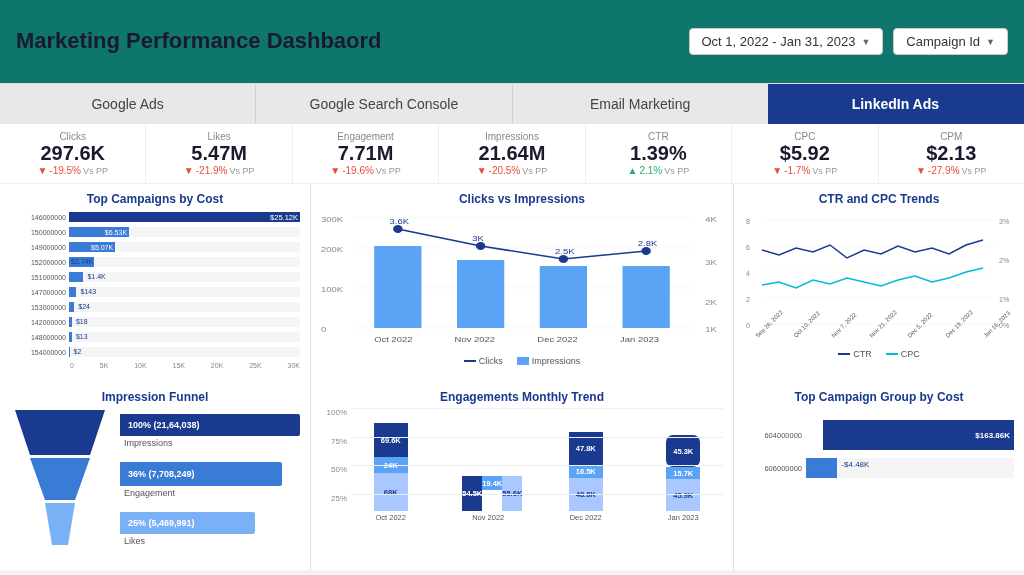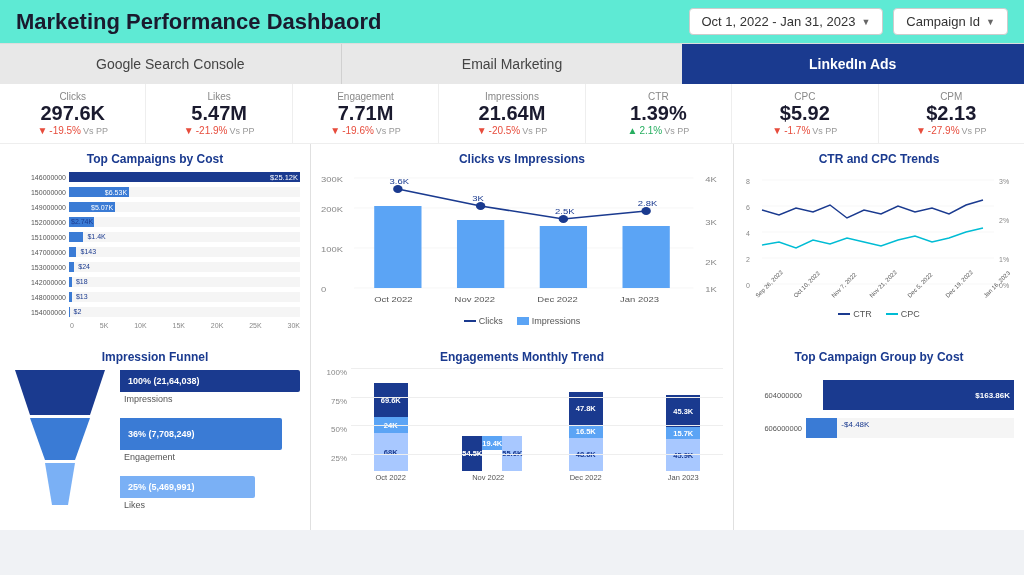--- a/index.html
+++ b/index.html
@@ -1,35 +1,38 @@
 <!DOCTYPE html>
 <html><head>
   <meta charset="utf-8">
   <style>
     * { box-sizing: border-box; margin: 0; padding: 0; }
     body { font-family: 'Segoe UI', Arial, sans-serif; background: #f0f2f5; width: 1024px; height: 575px; overflow: hidden; }
   </style>
 </head>
 <body>
 
-<div style="background:#5eead4; padding:8px 16px; display:flex; align-items:center; justify-content:space-between; border-bottom:1px solid #ddd;">
+<div style="background:#0f766e; padding:28px 16px; display:flex; justify-content:space-between; border-bottom:1px solid #ddd;">
   <div style="font-size:22px; font-weight:700; color:#1a1a2e;">Marketing Performance Dashbaord</div>
   <div style="display:flex; gap:10px; align-items:center;">
     <div style="background:white; border:1px solid #ccc; border-radius:4px; padding:5px 12px; font-size:13px; cursor:pointer; display:flex; align-items:center; gap:6px; color:#333;">
       <span>Oct 1, 2022 - Jan 31, 2023</span>
       <span style="font-size:9px; color:#666;">▼</span>
     </div>
     <div style="background:white; border:1px solid #ccc; border-radius:4px; padding:5px 12px; font-size:13px; cursor:pointer; display:flex; align-items:center; gap:6px; color:#333;">
       <span>Campaign Id</span>
       <span style="font-size:9px; color:#666;">▼</span>
     </div>
   </div>
 </div>
 
 <div style="display:flex; background:#e8e8e8;">
+  <div style="flex:1; text-align:center; padding:12px 8px; font-size:14px; font-weight:500; cursor:pointer; color:#444; background:#e8e8e8; border-right:1px solid #d0d0d0;">
+    <span>Google Ads</span>
+  </div>
   <div style="flex:1; text-align:center; padding:12px 8px; font-size:14px; font-weight:500; cursor:pointer; color:#444; background:#e8e8e8; border-right:1px solid #d0d0d0;">
     <span>Google Search Console</span>
   </div>
   <div style="flex:1; text-align:center; padding:12px 8px; font-size:14px; font-weight:500; cursor:pointer; color:#444; background:#e8e8e8;">
     <span>Email Marketing</span>
   </div>
   <div style="flex:1; text-align:center; padding:12px 8px; font-size:14px; font-weight:600; cursor:pointer; color:white; background:#1a3a8f; border-right:1px solid #1a3a8f;">
     <span>LinkedIn Ads</span>
   </div>
 </div>
@@ -294,21 +297,21 @@
       </svg>
 
       <div style="flex:1; display:flex; flex-direction:column; gap:14px;">
         <div style="display:flex; flex-direction:column; gap:2px;">
           <div style="background:#1a3a8f; height:22px; display:flex; align-items:center; padding:0 8px; border-radius:0 2px 2px 0;">
             <span style="color:white; font-size:9px; font-weight:700;">100% (21,64,038)</span>
           </div>
           <span style="font-size:9px; color:#555; margin-left:4px;">Impressions</span>
         </div>
         <div style="display:flex; flex-direction:column; gap:2px;">
-          <div style="background:#3a7bd5; height:32px; display:flex; align-items:center; padding:0 8px; border-radius:0 2px 2px 0; width:90%;">
+          <div style="background:#3a7bd5; height:24px; display:flex; align-items:center; padding:0 8px; border-radius:0 2px 2px 0; width:90%;">
             <span style="color:white; font-size:9px; font-weight:700;">36% (7,708,249)</span>
           </div>
           <span style="font-size:9px; color:#555; margin-left:4px;">Engagement</span>
         </div>
         <div style="display:flex; flex-direction:column; gap:2px;">
           <div style="background:#7ab0f5; height:22px; display:flex; align-items:center; padding:0 8px; border-radius:0 2px 2px 0; width:75%;">
             <span style="color:white; font-size:9px; font-weight:700;">25% (5,469,991)</span>
           </div>
           <span style="font-size:9px; color:#555; margin-left:4px;">Likes</span>
         </div>
@@ -359,21 +362,21 @@
           <div style="width:34px; display:flex; flex-direction:column;">
             <div style="background:#1a3a8f; height:33px; display:flex; align-items:center; justify-content:center; font-size:7.5px; color:white; font-weight:600;">47.8K</div>
             <div style="background:#5ba4f5; height:13px; display:flex; align-items:center; justify-content:center; font-size:7.5px; color:white; font-weight:600;">16.5K</div>
             <div style="background:#a8c8ff; height:33px; display:flex; align-items:center; justify-content:center; font-size:7.5px; color:#1a3a8f; font-weight:600;">48.6K</div>
           </div>
           <div style="font-size:7.5px; color:#555; margin-top:2px; text-align:center;">Dec 2022</div>
         </div>
 
         <div style="flex:1; display:flex; flex-direction:column; align-items:center;">
           <div style="width:34px; display:flex; flex-direction:column;">
-            <div style="background:#1a3a8f; height:32px; display:flex; align-items:center; justify-content:center; font-size:7.5px; color:white; font-weight:600;">45.3K</div>
+            <div style="background:#1a3a8f; height:32px; display:flex; align-items:center; justify-content:center; font-size:7.5px; color:white; font-weight:600;border-radius:7px;">45.3K</div>
             <div style="background:#5ba4f5; height:12px; display:flex; align-items:center; justify-content:center; font-size:7.5px; color:white; font-weight:600;">15.7K</div>
             <div style="background:#a8c8ff; height:32px; display:flex; align-items:center; justify-content:center; font-size:7.5px; color:#1a3a8f; font-weight:600;">45.9K</div>
           </div>
           <div style="font-size:7.5px; color:#555; margin-top:2px; text-align:center;">Jan 2023</div>
         </div>
       </div>
     </div>
   </div>
 
   <div style="background:white; flex:0 0 290px; padding:8px 10px; overflow:hidden;">

